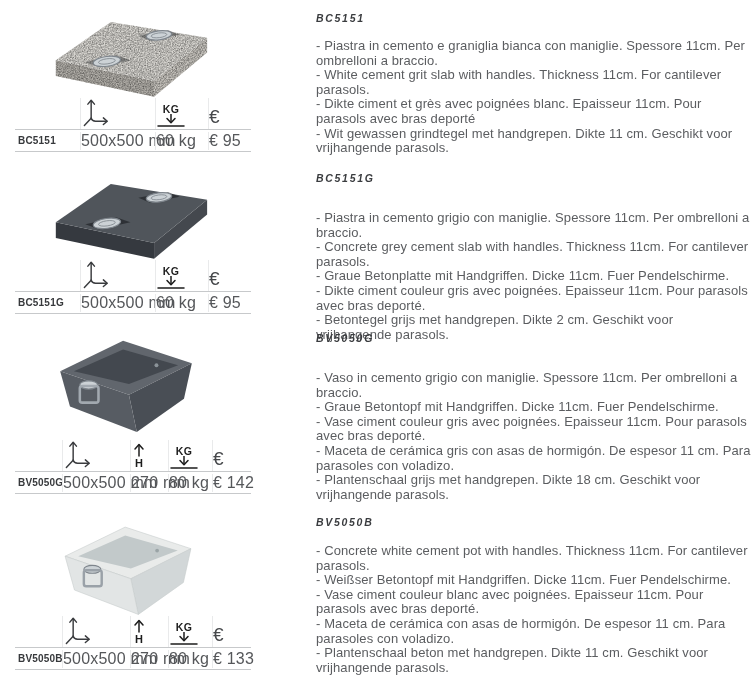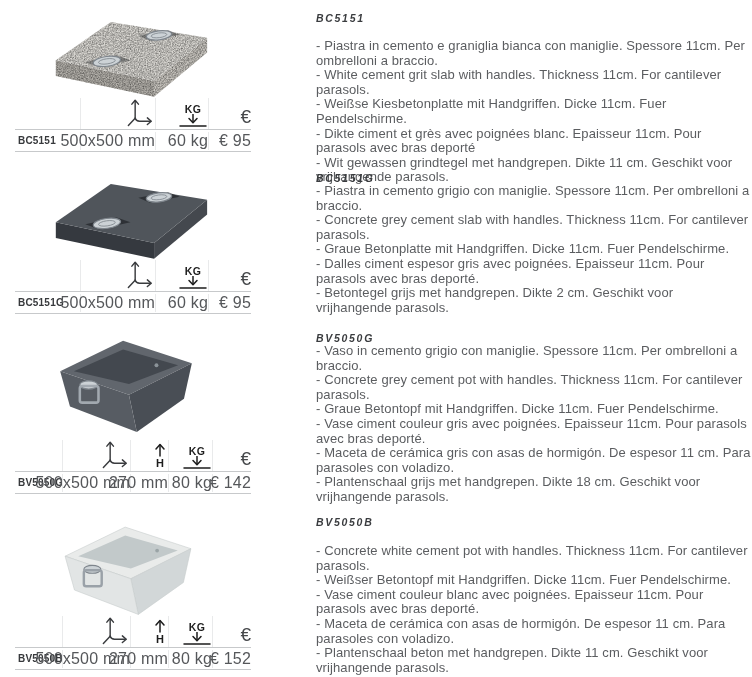--- a/index.html
+++ b/index.html
@@ -23,21 +23,21 @@
 
   
   .spec-table{position:absolute;left:15px;width:236px;}
   .p1 .spec-table{top:98px;}
   .p2 .spec-table{top:100px;}
   .p3 .spec-table{top:120px;}
   .p4 .spec-table{top:112px;}
   .icon-row{display:flex;height:31px;align-items:flex-end;}
   .data-row{display:flex;height:21px;align-items:center;
     border-top:1px solid #c7c9cb;border-bottom:1px solid #c7c9cb;}
-  .cell{box-sizing:border-box;display:flex;justify-content:flex-end;align-items:center;}
+  .cell{box-sizing:border-box;display:flex;justify-content:flex-start;align-items:center;}
   .icon-row .cell{height:31px;align-items:flex-end;padding-bottom:2px;}
   .cell + .cell{border-left:1px solid #e9eaeb;}
   .c-code{width:65px;justify-content:flex-start;padding-left:3px;}
   .c-dim{width:75px;}
   .c-kg{width:53px;}
   .c-eur{width:43px;}
   .c5-code{width:47px;justify-content:flex-start;padding-left:3px;}
   .c5-dim{width:68px;}
   .c5-h{width:38px;}
   .c5-kg{width:44px;}
@@ -50,21 +50,21 @@
   .kg-text{font-size:10.5px;font-weight:bold;color:#1d1d1d;letter-spacing:0.5px;}
   .h-text{font-size:11px;font-weight:bold;color:#1d1d1d;margin-top:1px;}
   .euro-glyph{font-size:19px;color:#46484b;line-height:1;padding-bottom:1px;}
 
   
   .info{position:absolute;left:316px;width:436px;}
   .p1 .info,.p2 .info,.p3 .info{top:12px;}
   .p4 .info{top:12px;}
   .code-title{font-size:10.5px;font-weight:bold;font-style:italic;
     color:#3a3c3f;letter-spacing:1.7px;}
-  .desc{margin-top:0;}
+  .desc{margin-top:27px;}
   .desc-line{font-size:13px;line-height:14.6px;color:#5b5d60;letter-spacing:0.1px;}
   .p1 .desc{margin-top:15px;}
   .p4 .desc{margin-top:16px;}
 
   
   .slab-granite .top{fill:#d8d6d1;}
   .slab-granite .front{fill:#b2afa9;}
   .slab-granite .side{fill:#c7c4be;}
   .slab-dark .top{fill:#50555b;}
   .slab-dark .front{fill:#35393f;}
@@ -148,21 +148,20 @@
       <div class="cell c-kg">60 kg</div>
       <div class="cell c-eur">€ 95</div>
     </div>
   </div>
 
   <div class="info">
     <div class="code-title">BC5151</div>
     <div class="desc">
       <div class="desc-line">- Piastra in cemento e graniglia bianca con maniglie.  Spessore 11cm. Per ombrelloni a braccio.</div>
       <div class="desc-line">- White cement grit slab with handles. Thickness 11cm. For cantilever parasols.</div>
-      <div class="desc-line">- Weißse Kiesbetonplatte mit Handgriffen. Dicke 11cm. Fuer Pendelschirme.</div>
       <div class="desc-line">- Dikte ciment et grès avec poignées blanc. Epaisseur 11cm. Pour parasols avec bras deporté</div>
       <div class="desc-line">- Wit gewassen grindtegel met handgrepen. Dikte 11 cm. Geschikt voor vrijhangende parasols.</div>
     </div>
   </div>
 </section>
 
 <section class="product p2">
   <div class="photo">
     <svg width="172" height="94" viewBox="0 0 175 95" class="slab-dark">
       <polygon class="front" points="12,55 112,76 112,92 12,71"></polygon>
@@ -214,21 +213,21 @@
       <div class="cell c-eur">€ 95</div>
     </div>
   </div>
 
   <div class="info">
     <div class="code-title">BC5151G</div>
     <div class="desc">
       <div class="desc-line">- Piastra in cemento grigio con maniglie. Spessore 11cm. Per ombrelloni a braccio.</div>
       <div class="desc-line">- Concrete grey cement  slab with handles. Thickness 11cm. For cantilever parasols.</div>
       <div class="desc-line">- Graue Betonplatte mit Handgriffen. Dicke 11cm. Fuer Pendelschirme.</div>
-      <div class="desc-line">- Dalles ciment espesor gris avec poignées. Epaisseur 11cm. Pour parasols avec bras deporté.</div>
+      <div class="desc-line">- Dikte ciment couleur gris avec poignées. Epaisseur 11cm. Pour parasols avec bras deporté.</div>
       <div class="desc-line">- Betontegel grijs met handgrepen. Dikte 2 cm. Geschikt voor vrijhangende parasols.</div>
     </div>
   </div>
 </section>
 
 <section class="product p3">
   <div class="photo">
     <svg width="148" height="113" viewBox="0 0 150 115" class="pot-grey">
       <polygon class="rim" points="8,46 72,15 142,38 78,70"></polygon>
       <polygon class="interior" points="22,46 72,24 128,40 78,59"></polygon>
@@ -287,21 +286,20 @@
       <div class="cell c5-h">270 mm</div>
       <div class="cell c5-kg">80 kg</div>
       <div class="cell c5-eur">€ 142</div>
     </div>
   </div>
 
   <div class="info">
     <div class="code-title">BV5050G</div>
     <div class="desc">
       <div class="desc-line">- Vaso in cemento grigio con maniglie. Spessore 11cm. Per ombrelloni a braccio.</div>
-      <div class="desc-line">- Concrete grey cement pot with handles. Thickness 11cm. For cantilever parasols.</div>
       <div class="desc-line">- Graue Betontopf mit Handgriffen. Dicke 11cm. Fuer Pendelschirme.</div>
       <div class="desc-line">- Vase ciment couleur gris avec poignées. Epaisseur 11cm. Pour parasols avec bras deporté.</div>
       <div class="desc-line">- Maceta de cerámica gris con asas de hormigón. De espesor 11 cm. Para parasoles con voladizo.</div>
       <div class="desc-line">- Plantenschaal grijs met handgrepen. Dikte 18 cm. Geschikt voor vrijhangende parasols.</div>
     </div>
   </div>
 </section>
 
 <section class="product p4">
   <div class="photo">
@@ -355,21 +353,21 @@
       </div>
       <div class="cell c5-eur">
         <span class="euro-glyph">€</span>
       </div>
     </div>
     <div class="data-row">
       <div class="cell c5-code code">BV5050B</div>
       <div class="cell c5-dim">500x500 mm</div>
       <div class="cell c5-h">270 mm</div>
       <div class="cell c5-kg">80 kg</div>
-      <div class="cell c5-eur">€ 152</div>
+      <div class="cell c5-eur">€ 133</div>
     </div>
   </div>
 
   <div class="info">
     <div class="code-title">BV5050B</div>
     <div class="desc">
       <div class="desc-line">- Concrete white cement pot with handles. Thickness 11cm. For cantilever parasols.</div>
       <div class="desc-line">- Weißser Betontopf mit Handgriffen. Dicke 11cm. Fuer Pendelschirme.</div>
       <div class="desc-line">- Vase ciment couleur blanc avec poignées. Epaisseur 11cm. Pour parasols avec bras deporté.</div>
       <div class="desc-line">- Maceta de cerámica con asas de hormigón. De espesor 11 cm. Para parasoles con voladizo.</div>

